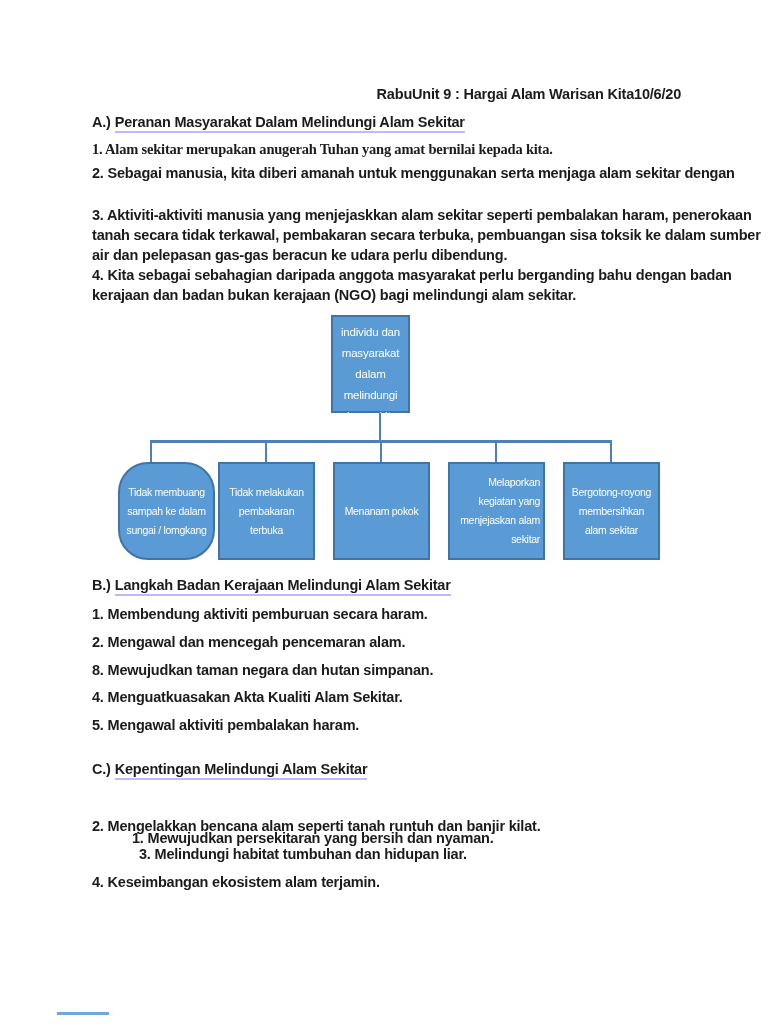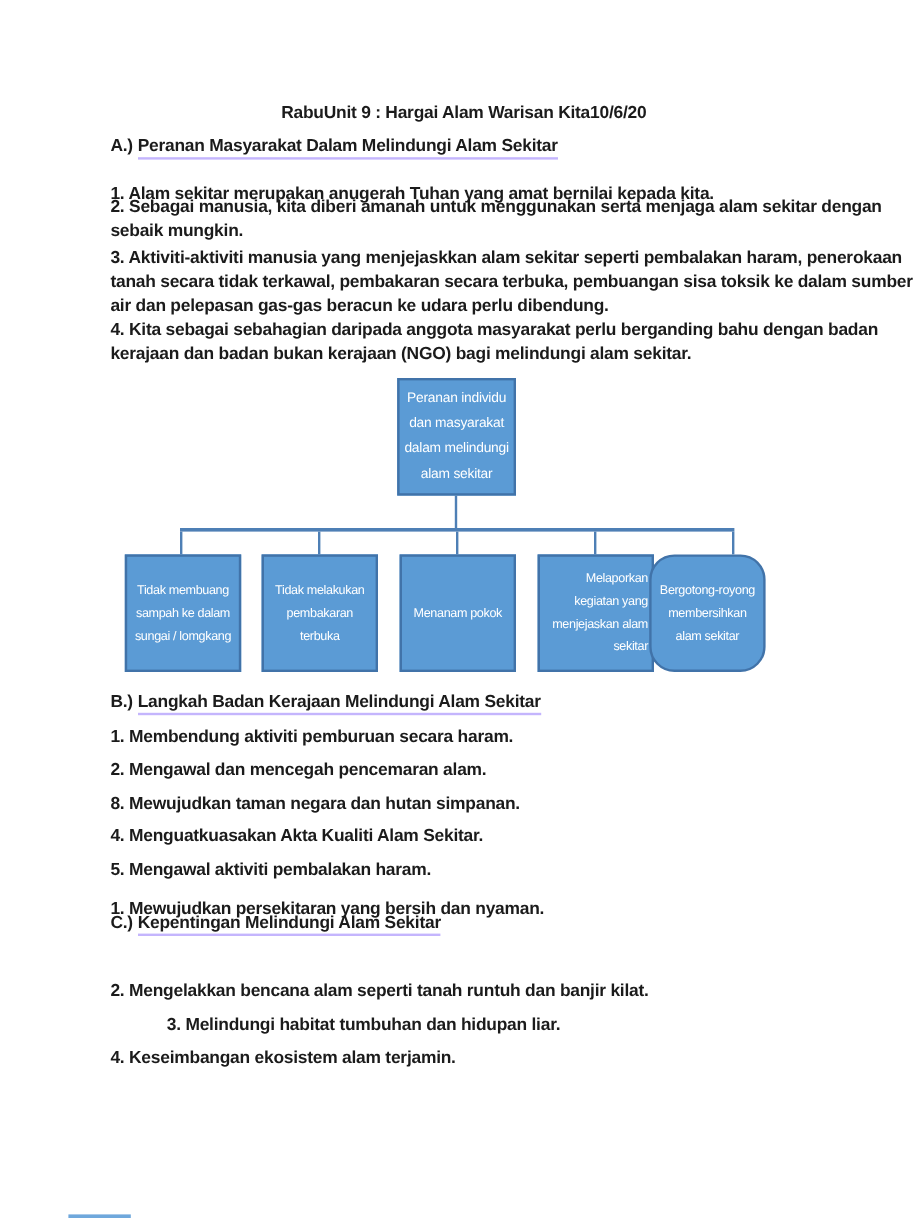--- a/index.html
+++ b/index.html
@@ -6,21 +6,21 @@
   .page{
     position:relative;
     width:768px;height:1024px;
     background:#ffffff;
     font-family:"Liberation Sans","DejaVu Sans",sans-serif;
     color:#1b1b1b;
     overflow:hidden;
   }
   .hdr{
     position:absolute;top:86px;left:92px;width:589px;
-    display:flex;justify-content:center;
+    display:flex;justify-content:flex-end;
     font-size:14.5px;font-weight:700;letter-spacing:-0.2px;
   }
   .heading{
     position:absolute;left:92px;
     font-size:14.5px;font-weight:700;letter-spacing:-0.2px;
     white-space:nowrap;
   }
   .heading .hu{
     border-bottom:2px solid #c4b5fd;padding-bottom:1px;margin-left:4px;
   }
@@ -33,21 +33,21 @@
     position:absolute;
     background:#5b9bd5;
     border:2px solid #4173a9;
     color:#ffffff;
     display:flex;align-items:center;justify-content:center;
     text-align:center;
     box-sizing:border-box;
     padding:2px 3px;
   }
   .node.root{
-    left:331px;top:315px;width:99px;height:98px;
+    left:331px;top:315px;width:79px;height:98px;
     font-size:11.5px;line-height:21px;letter-spacing:-0.2px;font-weight:400;
   }
   .node.child{
     top:462px;width:97px;height:98px;
     font-size:10.5px;line-height:19px;letter-spacing:-0.3px;font-weight:400;
   }
   .conn{position:absolute;background:#4e7fb5;}
   .conn.v{width:2px;}
   .conn.h{height:3px;}
   .bottom-mark{
@@ -63,26 +63,25 @@
   <div class="hdr">
     <span>Rabu</span>
     <span>Unit 9 : Hargai Alam Warisan Kita</span>
     <span>10/6/20</span>
   </div>
 
   <div class="heading" style="top:114px;">
     <span>A.)</span><span class="hu">Peranan Masyarakat Dalam Melindungi Alam Sekitar</span>
   </div>
 
-  <div class="para" style="top:152px;">
+  <div class="para" style="top:139px;font-family:Liberation Serif, serif;">
     <div class="ln">1. Alam sekitar merupakan anugerah Tuhan yang amat bernilai kepada kita.</div>
   </div>
   <div class="para" style="top:163px;">
     <div class="ln">2. Sebagai manusia, kita diberi amanah untuk menggunakan serta menjaga alam sekitar dengan</div>
-    <div class="ln">sebaik mungkin.</div>
   </div>
   <div class="para" style="top:205px;">
     <div class="ln">3. Aktiviti-aktiviti manusia yang menjejaskkan alam sekitar seperti pembalakan haram, penerokaan</div>
     <div class="ln">tanah secara tidak terkawal, pembakaran secara terbuka, pembuangan sisa toksik ke dalam sumber</div>
     <div class="ln">air dan pelepasan gas-gas beracun ke udara perlu dibendung.</div>
   </div>
   <div class="para" style="top:265px;">
     <div class="ln">4. Kita sebagai sebahagian daripada anggota masyarakat perlu berganding bahu dengan badan</div>
     <div class="ln">kerajaan dan badan bukan kerajaan (NGO) bagi melindungi alam sekitar.</div>
   </div>
@@ -90,25 +89,25 @@
   <div class="node root">Peranan individu dan masyarakat dalam melindungi alam sekitar</div>
 
   <div class="conn v" style="left:379px;top:413px;height:27px;"></div>
   <div class="conn h" style="left:150px;top:440px;width:462px;"></div>
   <div class="conn v" style="left:150px;top:443px;height:19px;"></div>
   <div class="conn v" style="left:265px;top:443px;height:19px;"></div>
   <div class="conn v" style="left:380px;top:443px;height:19px;"></div>
   <div class="conn v" style="left:495px;top:443px;height:19px;"></div>
   <div class="conn v" style="left:610px;top:443px;height:19px;"></div>
 
-  <div class="node child" style="left:104px;">Tidak membuang sampah ke dalam sungai / lomgkang</div>
+  <div class="node child" style="left:118px;border-radius:30px;">Tidak membuang sampah ke dalam sungai / lomgkang</div>
   <div class="node child" style="left:218px;">Tidak melakukan pembakaran terbuka</div>
   <div class="node child" style="left:333px;">Menanam pokok</div>
   <div class="node child" style="left:448px;text-align:right;">Melaporkan kegiatan yang menjejaskan alam sekitar</div>
-  <div class="node child" style="left:541px;border-radius:21px;">Bergotong-royong membersihkan alam sekitar</div>
+  <div class="node child" style="left:563px;">Bergotong-royong membersihkan alam sekitar</div>
 
   <div class="heading" style="top:577px;">
     <span>B.)</span><span class="hu">Langkah Badan Kerajaan Melindungi Alam Sekitar</span>
   </div>
   <div class="para" style="top:604px;">
     <div class="ln">1. Membendung aktiviti pemburuan secara haram.</div>
   </div>
   <div class="para" style="top:632px;">
     <div class="ln">2. Mengawal dan mencegah pencemaran alam.</div>
   </div>
@@ -118,21 +117,21 @@
   <div class="para" style="top:687px;">
     <div class="ln">4. Menguatkuasakan Akta Kualiti Alam Sekitar.</div>
   </div>
   <div class="para" style="top:715px;">
     <div class="ln">5. Mengawal aktiviti pembalakan haram.</div>
   </div>
 
   <div class="heading" style="top:761px;">
     <span>C.)</span><span class="hu">Kepentingan Melindungi Alam Sekitar</span>
   </div>
-  <div class="para" style="top:748px;">
+  <div class="para" style="top:828px;margin-left:40px;">
     <div class="ln">1. Mewujudkan persekitaran yang bersih dan nyaman.</div>
   </div>
   <div class="para" style="top:816px;">
     <div class="ln">2. Mengelakkan bencana alam seperti tanah runtuh dan banjir kilat.</div>
   </div>
   <div class="para" style="top:844px;margin-left:47px;">
     <div class="ln">3. Melindungi habitat tumbuhan dan hidupan liar.</div>
   </div>
   <div class="para" style="top:872px;">
     <div class="ln">4. Keseimbangan ekosistem alam terjamin.</div>

